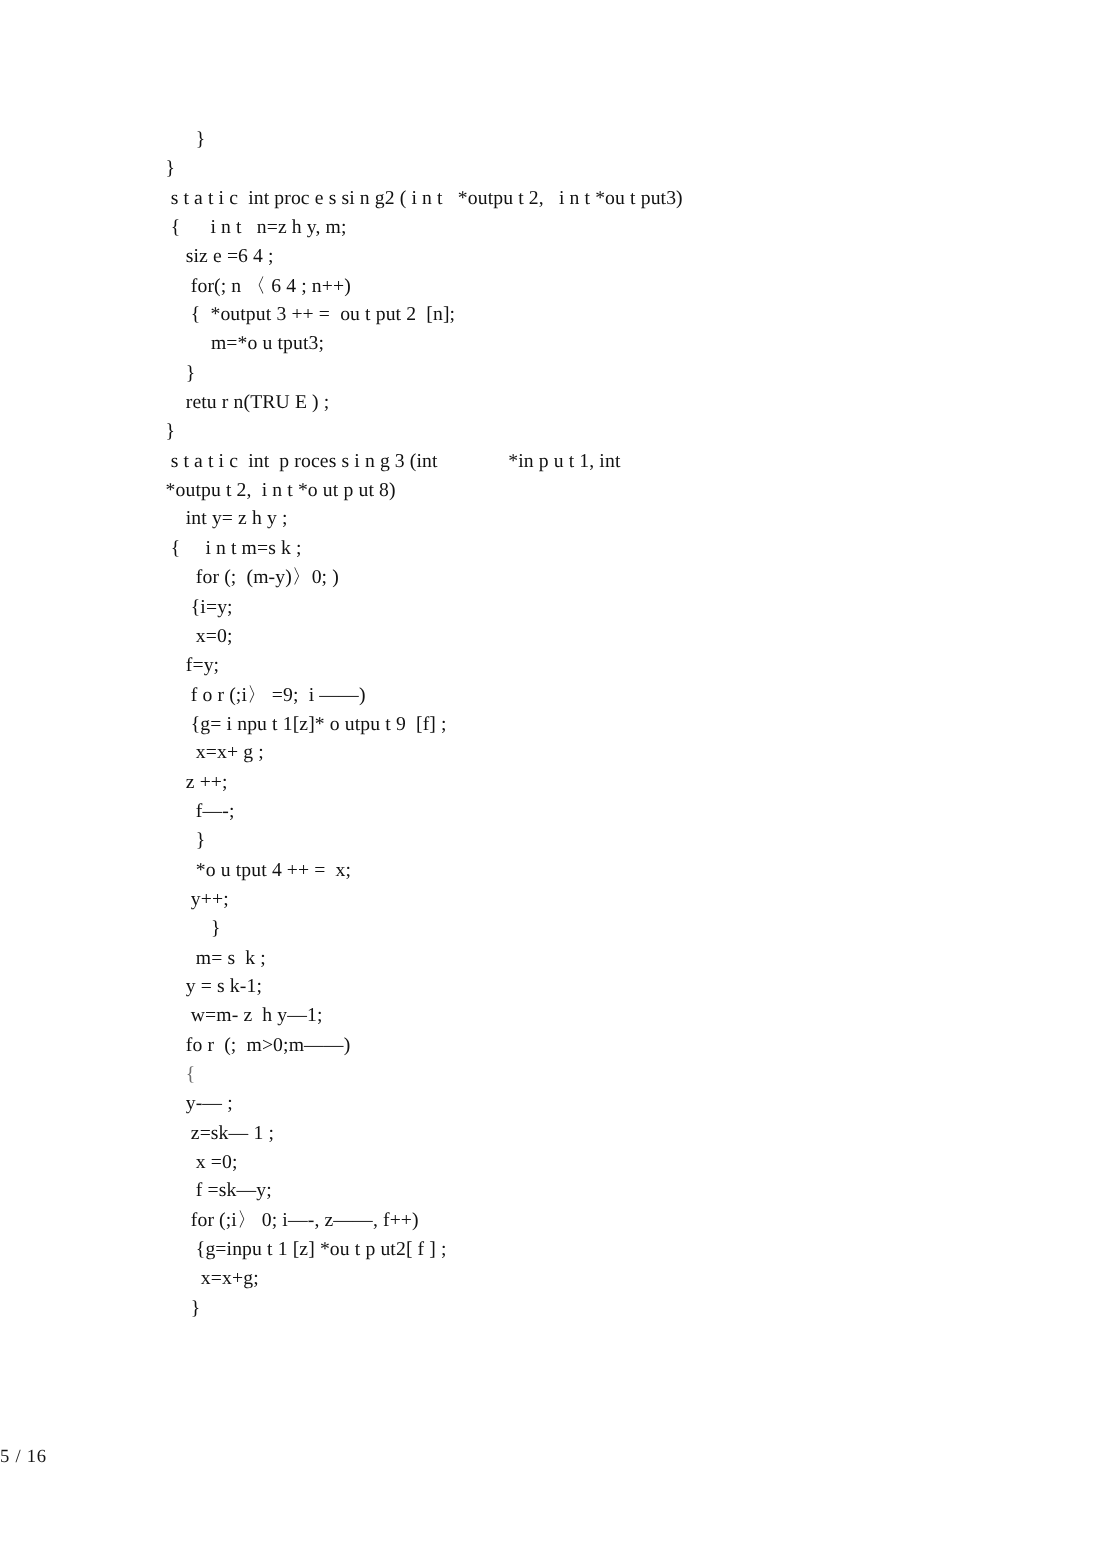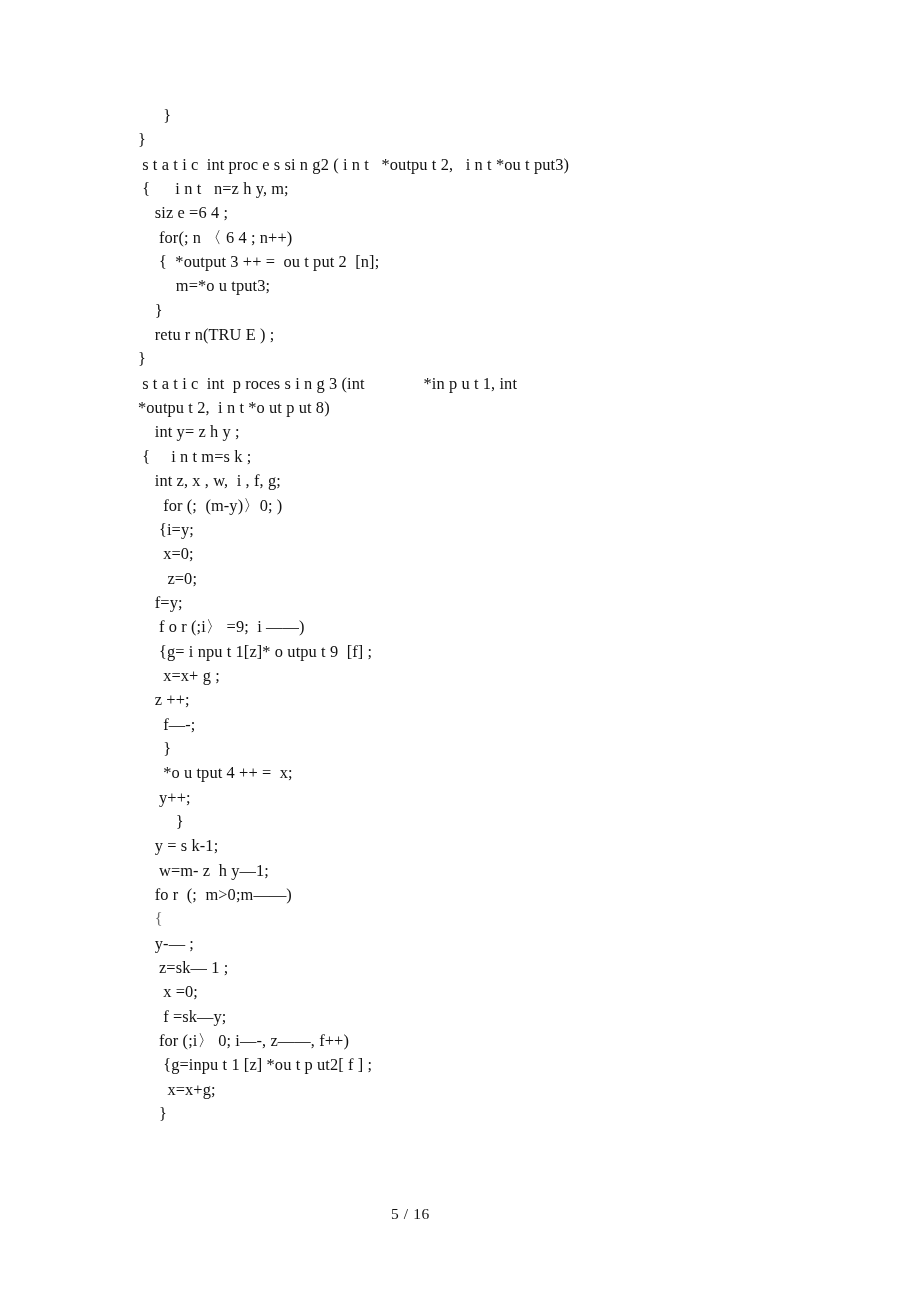--- a/index.html
+++ b/index.html
@@ -50,21 +50,21 @@
   .faint {
     color: #6f6f6f;
   }
 
   
   #page-footer {
     position: absolute;
     left: 0;
     top: 1205px;
     width: 821px;
-    text-align: center;
+    text-align: left;
     font-family: "Liberation Serif", "DejaVu Serif", serif;
     font-size: 15.5px;
     color: #141414;
     letter-spacing: 0.6px;
   }
 </style>
 </head>
 <body>
 
 <div id="page-sheet">
@@ -78,35 +78,34 @@
       <div class="code-line">     for(; n 〈 6 4 ; n++)</div>
       <div class="code-line">     {  *output 3 ++ =  ou t put 2  [n];</div>
       <div class="code-line">         m=*o u tput3;</div>
       <div class="code-line">    }</div>
       <div class="code-line">    retu r n(TRU E ) ;</div>
       <div class="code-line">}</div>
       <div class="code-line"> s t a t i c  int  p roces s i n g 3 (int              *in p u t 1, int</div>
       <div class="code-line">*outpu t 2,  i n t *o ut p ut 8)</div>
       <div class="code-line">    int y= z h y ;</div>
       <div class="code-line"> {     i n t m=s k ;</div>
-      <div class="code-line">    int z, x , w,  i , f, g;</div>
       <div class="code-line">      for (;  (m-y)〉0; )</div>
       <div class="code-line">     {i=y;</div>
       <div class="code-line">      x=0;</div>
-      <div class="code-line">       z=0;</div>
       <div class="code-line">    f=y;</div>
       <div class="code-line">     f o r (;i〉 =9;  i ——)</div>
       <div class="code-line">     {g= i npu t 1[z]* o utpu t 9  [f] ;</div>
       <div class="code-line">      x=x+ g ;</div>
       <div class="code-line">    z ++;</div>
       <div class="code-line">      f—-;</div>
       <div class="code-line">      }</div>
       <div class="code-line">      *o u tput 4 ++ =  x;</div>
       <div class="code-line">     y++;</div>
       <div class="code-line">         }</div>
+      <div class="code-line">      m= s  k ;</div>
       <div class="code-line">    y = s k-1;</div>
       <div class="code-line">     w=m- z  h y—1;</div>
       <div class="code-line">    fo r  (;  m&gt;0;m——)</div>
       <div class="code-line faint">    {</div>
       <div class="code-line">    y-— ;</div>
       <div class="code-line">     z=sk— 1 ;</div>
       <div class="code-line">      x =0;</div>
       <div class="code-line">      f =sk—y;</div>
       <div class="code-line">     for (;i〉 0; i—-, z——, f++)</div>
       <div class="code-line">      {g=inpu t 1 [z] *ou t p ut2[ f ] ;</div>

